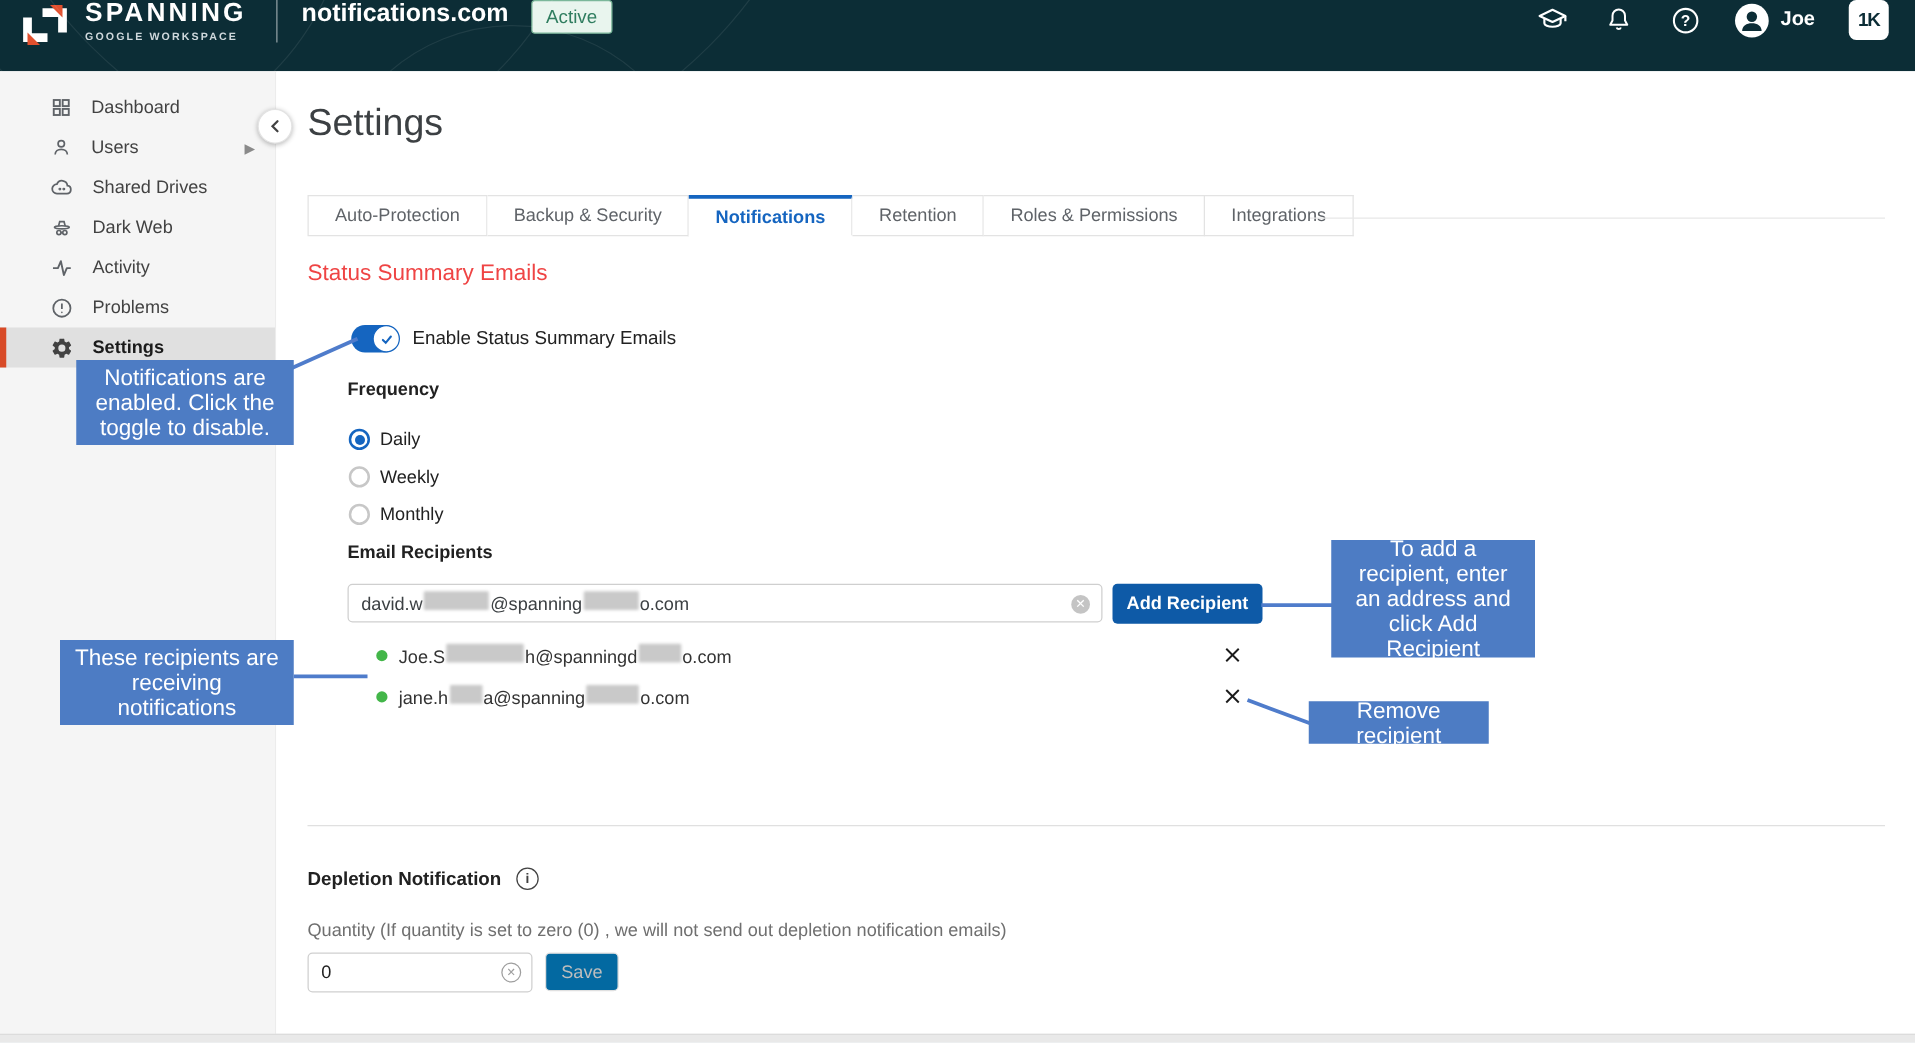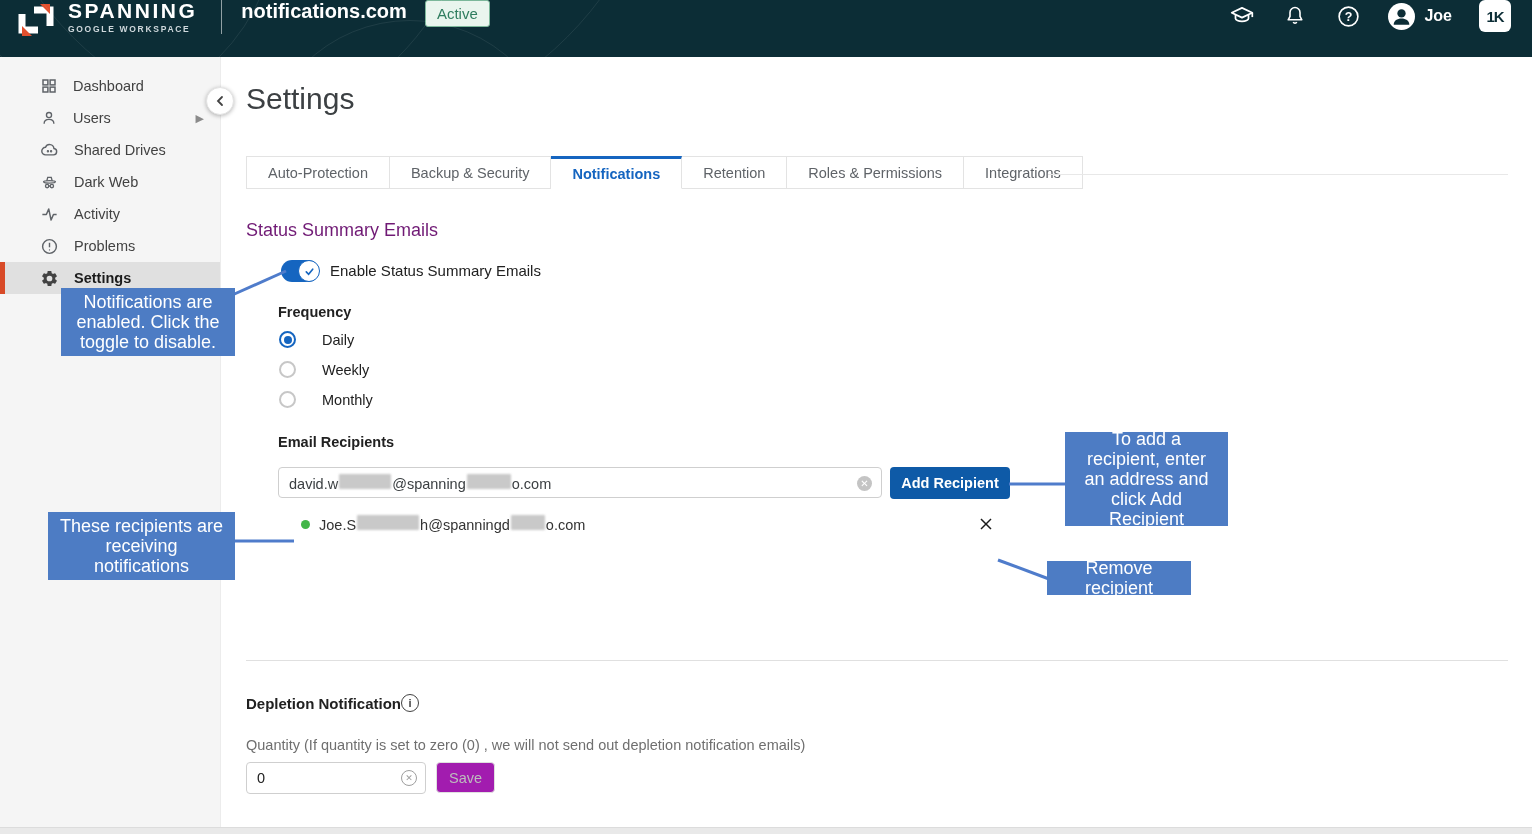--- a/index.html
+++ b/index.html
@@ -39,59 +39,59 @@
   
   .main-bg{position:absolute;left:221px;top:57px;right:0;bottom:7px;background:#fff;}
   .page-title{position:absolute;left:246px;top:82px;font-size:30px;color:#3c4043;}
   .tabs{position:absolute;left:246px;top:156px;display:flex;}
   .tab{height:33px;padding:0 21px;border:1px solid #e3e3e3;border-left-width:0;display:flex;align-items:center;
        font-size:14.5px;color:#5f6368;background:#fff;cursor:pointer;white-space:nowrap;}
   .tab:first-child{border-left-width:1px;}
   .tab.active{color:#1565c0;font-weight:bold;border-top:3px solid #1565c0;border-bottom-color:#fff;}
   .tabline{position:absolute;left:1048px;top:174px;width:460px;height:1px;background:#e8e8e8;}
 
-  .section-h{position:absolute;left:246px;top:220px;font-size:18px;color:#701a75;}
+  .section-h{position:absolute;left:246px;top:208px;font-size:18px;color:#ef4444;}
 
   .toggle{position:absolute;left:281px;top:260px;width:38px;height:22px;border-radius:11px;background:#1565c0;cursor:pointer;}
   .toggle .thumb{position:absolute;left:17px;top:0px;width:22px;height:22px;border-radius:50%;background:#fff;
                  border:1px solid #1565c0;display:flex;align-items:center;justify-content:center;}
   .toggle-label{position:absolute;left:330px;top:262px;font-size:15px;color:#212121;}
 
   .freq-label{position:absolute;left:278px;top:304px;font-size:14.5px;font-weight:bold;}
   .radio-group{position:absolute;left:279px;top:331px;}
-  .radio-row{display:flex;align-items:center;gap:26px;height:17px;margin-bottom:13px;cursor:pointer;}
+  .radio-row{display:flex;align-items:center;gap:8px;height:17px;margin-bottom:13px;cursor:pointer;margin-top:12px;}
   .radio{width:17px;height:17px;border-radius:50%;border:2px solid #c7c7c7;position:relative;}
   .radio.on{border-color:#1565c0;}
   .radio.on::after{content:"";position:absolute;left:2.5px;top:2.5px;width:8px;height:8px;border-radius:50%;background:#1565c0;}
   .radio-row span{font-size:14.5px;color:#212121;}
 
   .recip-label{position:absolute;left:278px;top:434px;font-size:14.5px;font-weight:bold;}
   .fake-input{position:absolute;left:278px;top:467px;width:604px;height:31px;border:1px solid #cfcfcf;border-radius:4px;
               background:#fff;display:flex;align-items:center;padding:0 30px 0 10px;font-size:14.5px;color:#3c4043;cursor:text;}
   .redact{display:inline-block;height:15px;background:#c9c9c9;border-radius:1px;margin:0 1px;filter:blur(1.2px);}
   .clear-filled{position:absolute;right:9px;top:8px;width:15px;height:15px;border-radius:50%;background:#c4c4c4;color:#fff;
                 font-size:10px;line-height:15px;text-align:center;cursor:pointer;}
   .add-btn{position:absolute;left:890px;top:467px;width:120px;height:32px;background:#0e5aa7;border:none;border-radius:4px;
            color:#fff;font-size:14.5px;font-weight:bold;cursor:pointer;font-family:inherit;}
 
   .recip-list{position:absolute;left:296px;top:515px;width:712px;}
   .recip-row{position:relative;display:flex;align-items:center;height:18px;margin-bottom:15px;font-size:14.5px;color:#333;}
   .gdot{width:9px;height:9px;border-radius:50%;background:#43b649;margin:0 9px 0 5px;flex:0 0 auto;}
   .xbtn{position:absolute;left:682px;top:1px;width:16px;height:16px;cursor:pointer;}
 
   .divider{position:absolute;left:246px;top:660px;width:1262px;height:1px;background:#e0e0e0;}
-  .dep-h{position:absolute;left:246px;top:694px;font-size:15px;font-weight:bold;display:flex;align-items:center;}
+  .dep-h{position:absolute;left:246px;top:694px;font-size:15px;font-weight:bold;display:flex;align-items:center;gap:12px;}
   .info-i{width:18px;height:18px;border-radius:50%;border:1.5px solid #424242;color:#424242;font-size:11px;font-weight:bold;
           display:flex;align-items:center;justify-content:center;font-style:normal;}
   .qty-label{position:absolute;left:246px;top:737px;font-size:14.5px;color:#6f6f6f;}
   .qty-input{position:absolute;left:246px;top:762px;width:180px;height:32px;border:1px solid #cfcfcf;border-radius:4px;
              background:#fff;display:flex;align-items:center;padding:0 30px 0 10px;font-size:14.5px;color:#212121;cursor:text;}
   .clear-outline{position:absolute;right:8px;top:7px;width:16px;height:16px;border-radius:50%;border:1.4px solid #9e9e9e;
                  color:#9e9e9e;font-size:9px;line-height:14px;text-align:center;cursor:pointer;}
-  .save-btn{position:absolute;left:436px;top:762px;width:59px;height:31px;background:#a21caf;border:1px solid #e0e0e0;
+  .save-btn{position:absolute;left:436px;top:762px;width:59px;height:31px;background:#0369a1;border:1px solid #e0e0e0;
             border-radius:4px;color:#bdbdbd;font-size:14.5px;font-family:inherit;}
 
   .callout{position:absolute;background:#4d7cc4;color:#fff;font-size:18px;line-height:20px;text-align:center;
            display:flex;align-items:center;justify-content:center;padding:6px 10px;z-index:3;}
   .lines{position:absolute;left:0;top:0;width:1532px;height:834px;pointer-events:none;z-index:2;}
 
   .hscroll{position:absolute;left:0;bottom:0;width:100%;height:7px;background:#e9e9e9;border-top:1px solid #dcdcdc;}
 </style>
 </head>
 <body>
@@ -280,20 +280,28 @@
 
   <div class="recip-list" id="recipient-list">
       <div class="recip-row">
         <span class="gdot"></span>
         <span><span>Joe.S</span><span class="redact" style="width: 62px;"></span><span>h@spanningd</span><span class="redact" style="width: 34px;"></span><span>o.com</span></span>
         <span class="xbtn"><svg width="16" height="16" viewBox="0 0 16 16" stroke="#1b1b1b" stroke-width="1.5">
             <line x1="3" y1="3" x2="13" y2="13"></line>
             <line x1="13" y1="3" x2="3" y2="13"></line>
           </svg></span>
       </div>
+      <div class="recip-row">
+        <span class="gdot"></span>
+        <span><span>jane.h</span><span class="redact" style="width: 26px;"></span><span>a@spanning</span><span class="redact" style="width: 42px;"></span><span>o.com</span></span>
+        <span class="xbtn"><svg width="16" height="16" viewBox="0 0 16 16" stroke="#1b1b1b" stroke-width="1.5">
+            <line x1="3" y1="3" x2="13" y2="13"></line>
+            <line x1="13" y1="3" x2="3" y2="13"></line>
+          </svg></span>
+      </div>
     </div>
 
   <div class="divider"></div>
 
   <div class="dep-h">
     <span>Depletion Notification</span>
     <span class="info-i">i</span>
   </div>
   <div class="qty-label">Quantity (If quantity is set to zero (0) , we will not send out depletion notification emails)</div>
   <div class="qty-input">

